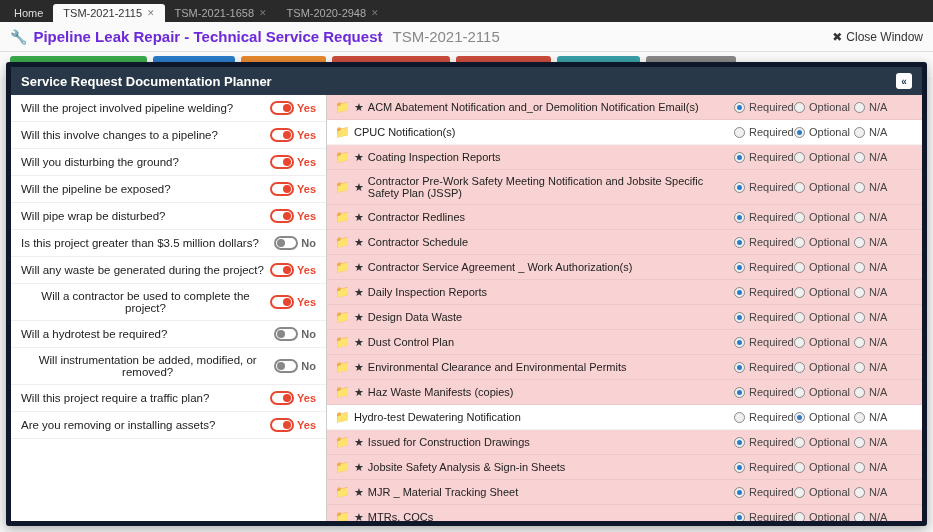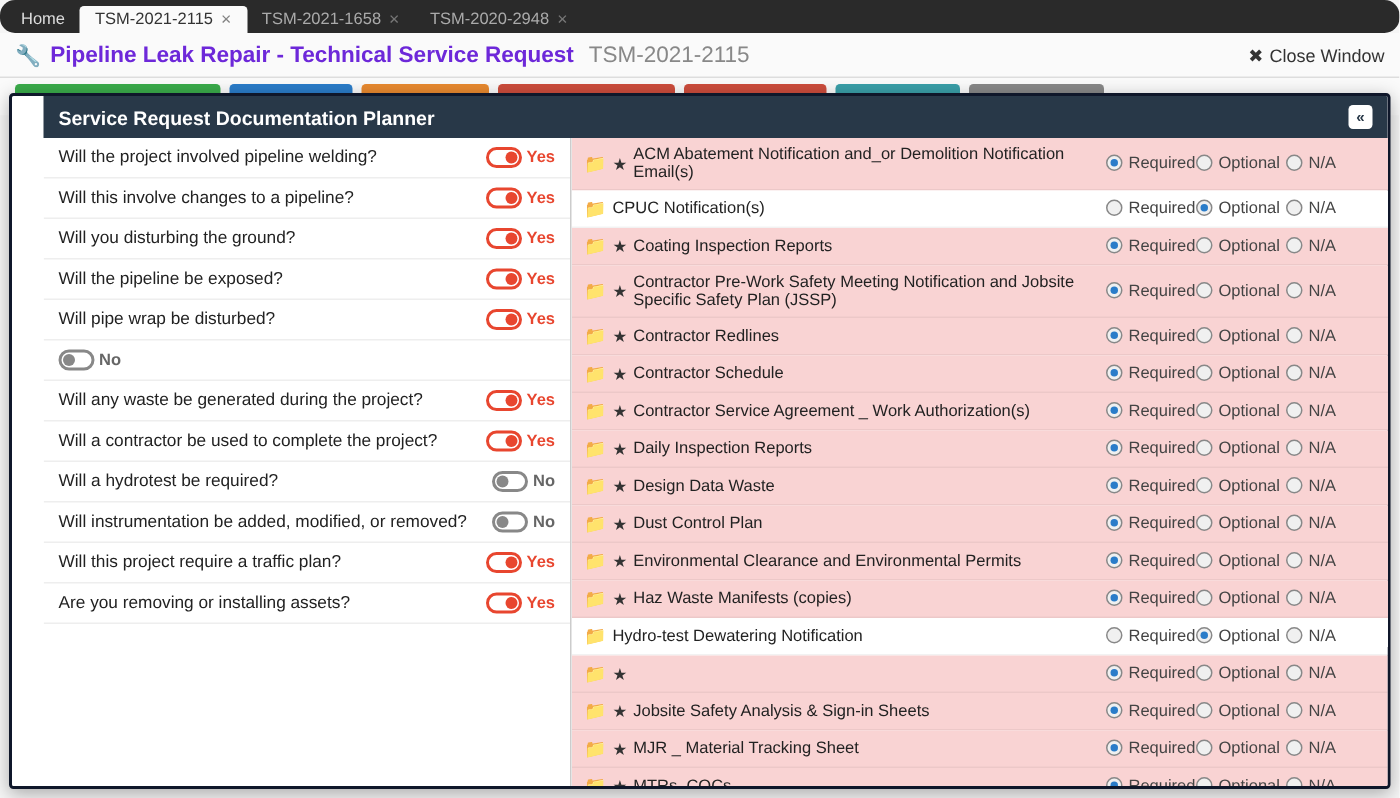--- a/index.html
+++ b/index.html
@@ -1,18 +1,18 @@
 <!DOCTYPE html>
 <html><head>
 <meta charset="utf-8">
 <style>
 * { box-sizing: border-box; margin: 0; padding: 0; }
 body { font-family: Arial, sans-serif; font-size: 12px; background: #f5f5f5; overflow: hidden; }
 
-.top-tabs { background: #2a2a2a; height: 22px; display: flex; align-items: flex-end; padding-left: 4px; border-radius: 10px; }
+.top-tabs { background: #2a2a2a; height: 22px; display: flex; align-items: flex-end; padding-left: 4px; }
 .top-tab { padding: 3px 10px; color: #aaa; font-size: 11px; cursor: pointer; display: flex; align-items: center; gap: 5px; }
 .top-tab.home { color: #ddd; }
 .top-tab.active { background: #fafafa; color: #333; border-radius: 3px 3px 0 0; }
 .tab-close { font-size: 9px; opacity: 0.6; }
 
 .page-header { background: #fafafa; padding: 6px 10px; border-bottom: 1px solid #ddd; display: flex; align-items: center; justify-content: space-between; }
 .page-title-wrap { display: flex; align-items: center; gap: 6px; }
 .wrench-icon { font-size: 14px; color: #555; }
 .page-title { font-weight: bold; font-size: 15px; color: #6d28d9; }
 .page-subid { font-size: 15px; color: #888; margin-left: 4px; }
@@ -21,26 +21,26 @@
 .action-bar { background: #fafafa; padding: 4px 10px 0; display: flex; gap: 6px; }
 .action-btn { padding: 4px 10px; border-radius: 3px; font-size: 11px; color: #fff; border: none; cursor: pointer; }
 .btn-green { background: #3aab4a; }
 .btn-blue { background: #2a7cc9; }
 .btn-orange { background: #e8892f; }
 .btn-red { background: #cc4c3c; }
 .btn-teal { background: #3a9fa8; }
 .btn-gray { background: #888; display: flex; align-items: center; gap: 4px; }
 
 .modal-overlay { position: absolute; top: 62px; left: 6px; right: 6px; bottom: 6px; background: rgba(0,0,0,0.03); }
-.modal { position: absolute; top: 0; left: 0; right: 0; bottom: 0; background: #fff; border: 2px solid #0f172a; box-shadow: 0 3px 12px rgba(0,0,0,0.3); display: flex; flex-direction: column; border-radius: 3px; overflow: hidden; padding-left: 21px; }
+.modal { position: absolute; top: 0; left: 0; right: 0; bottom: 0; background: #fff; border: 5px solid #0f172a; box-shadow: 0 3px 12px rgba(0,0,0,0.3); display: flex; flex-direction: column; border-radius: 3px; overflow: hidden; }
 .modal-header { background: #283848; color: #fff; padding: 6px 10px; font-size: 13px; font-weight: bold; display: flex; justify-content: space-between; align-items: center; }
 .modal-collapse { width: 16px; height: 16px; background: #fff; color: #283848; border-radius: 3px; display: flex; align-items: center; justify-content: center; font-size: 10px; cursor: pointer; }
 
 .modal-body { flex: 1; display: flex; overflow: hidden; }
-.questions-panel { width: 352px; overflow-y: auto; border-right: 1px solid #ccc; text-align: center; }
+.questions-panel { width: 316px; overflow-y: auto; border-right: 1px solid #ccc; text-align: center; }
 .q-row { display: flex; justify-content: space-between; align-items: center; padding: 6px 10px; border-bottom: 1px solid #eee; }
 .q-text { font-size: 11.5px; color: #222; }
 .toggle { display: flex; align-items: center; gap: 3px; cursor: pointer; font-weight: bold; }
 .toggle-track { width: 24px; height: 14px; border-radius: 8px; position: relative; border: 2px solid; }
 .toggle-track.on { border-color: #e8462f; }
 .toggle-track.off { border-color: #888; }
 .toggle-knob { width: 8px; height: 8px; border-radius: 50%; position: absolute; top: 1px; }
 .toggle-track.on .toggle-knob { right: 1px; background: #e8462f; }
 .toggle-track.off .toggle-knob { left: 1px; background: #888; }
 .toggle-label { font-size: 11px; }
@@ -48,21 +48,21 @@
 .toggle-label.off { color: #666; }
 
 .docs-panel { flex: 1; overflow-y: auto; }
 .doc-row { display: flex; align-items: center; padding: 5px 8px; border-bottom: 1px solid rgba(0,0,0,0.05); min-height: 24px; }
 .doc-row.required { background: #f9d3d3; }
 .doc-row.optional { background: #fff; }
 .doc-name-cell { flex: 1; display: flex; align-items: center; gap: 4px; }
 .folder-icon { color: #333; font-size: 12px; }
 .star-icon { color: #333; font-size: 11px; }
 .doc-name { font-size: 11px; color: #222; }
-.radio-cell { width: 60px; display: flex; gap: 4px; font-size: 11px; color: #444; }
+.radio-cell { width: 60px; display: flex; align-items: center; gap: 4px; font-size: 11px; color: #444; }
 .radio-dot { width: 11px; height: 11px; border-radius: 50%; border: 1px solid #888; display: inline-flex; align-items: center; justify-content: center; background: #f0f0f0; }
 .radio-dot.selected::after { content: ""; width: 5px; height: 5px; border-radius: 50%; background: #2a7cc9; }
 
 .bg-fields { position: absolute; bottom: 12px; left: 30px; display: flex; gap: 40px; z-index: -1; }
 .bg-field { display: flex; align-items: center; gap: 6px; font-size: 12px; color: #333; }
 .bg-input { width: 90px; height: 20px; border: 1px solid #aaa; background: #fff; }
 </style>
 </head>
 <body>
 
@@ -167,20 +167,21 @@
           <div class="q-row">
             <span class="q-text">Will pipe wrap be disturbed?</span>
             <span class="toggle">
               <span class="toggle-track on">
                 <span class="toggle-knob"></span>
               </span>
               <span class="toggle-label on">Yes</span>
             </span>
           </div>
           <div class="q-row">
+            <span class="q-text">Is this project greater than $3.5 million dollars?</span>
             <span class="toggle">
               <span class="toggle-track off">
                 <span class="toggle-knob"></span>
               </span>
               <span class="toggle-label off">No</span>
             </span>
           </div>
           <div class="q-row">
             <span class="q-text">Will any waste be generated during the project?</span>
             <span class="toggle">
@@ -479,20 +480,21 @@
             </span>
             <span class="radio-cell">
               <span class="radio-dot"></span>
               <span>N/A</span>
             </span>
           </div>
           <div class="doc-row required">
             <span class="doc-name-cell">
               <span class="folder-icon">📁</span>
               <span class="star-icon">★</span>
+              <span class="doc-name">Issued for Construction Drawings</span>
             </span>
             <span class="radio-cell">
               <span class="radio-dot selected"></span>
               <span>Required</span>
             </span>
             <span class="radio-cell">
               <span class="radio-dot"></span>
               <span>Optional</span>
             </span>
             <span class="radio-cell">

